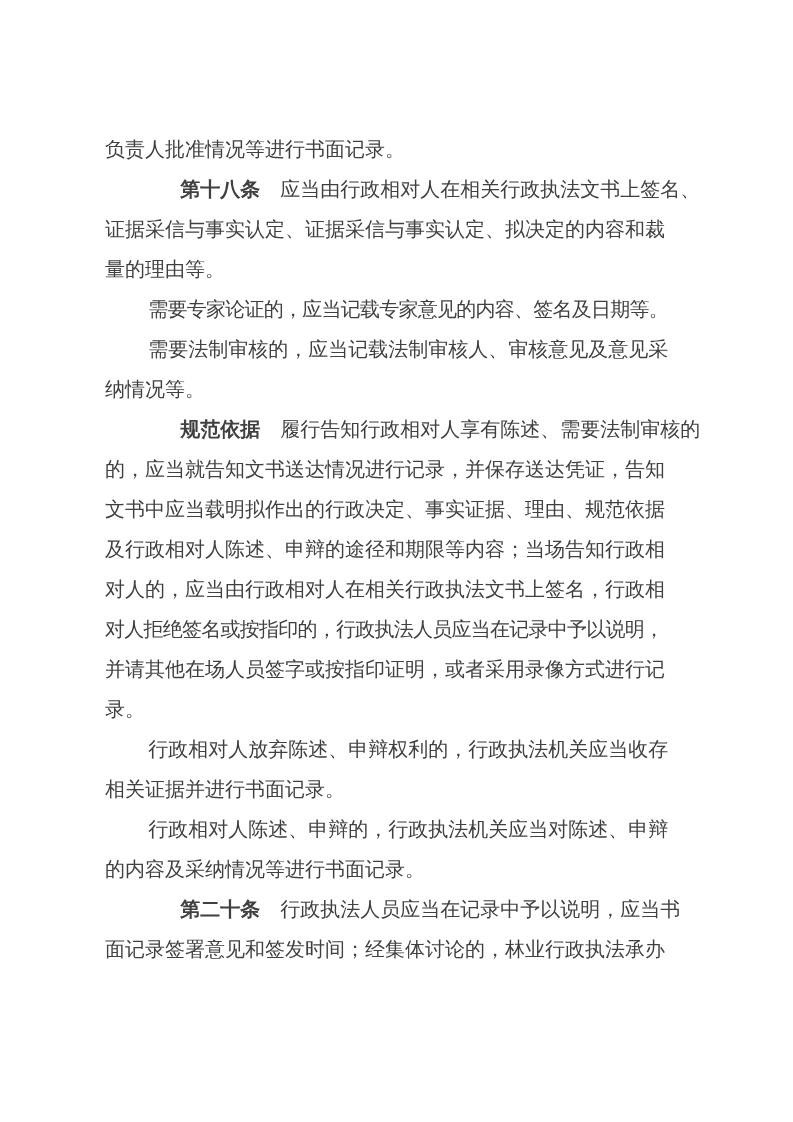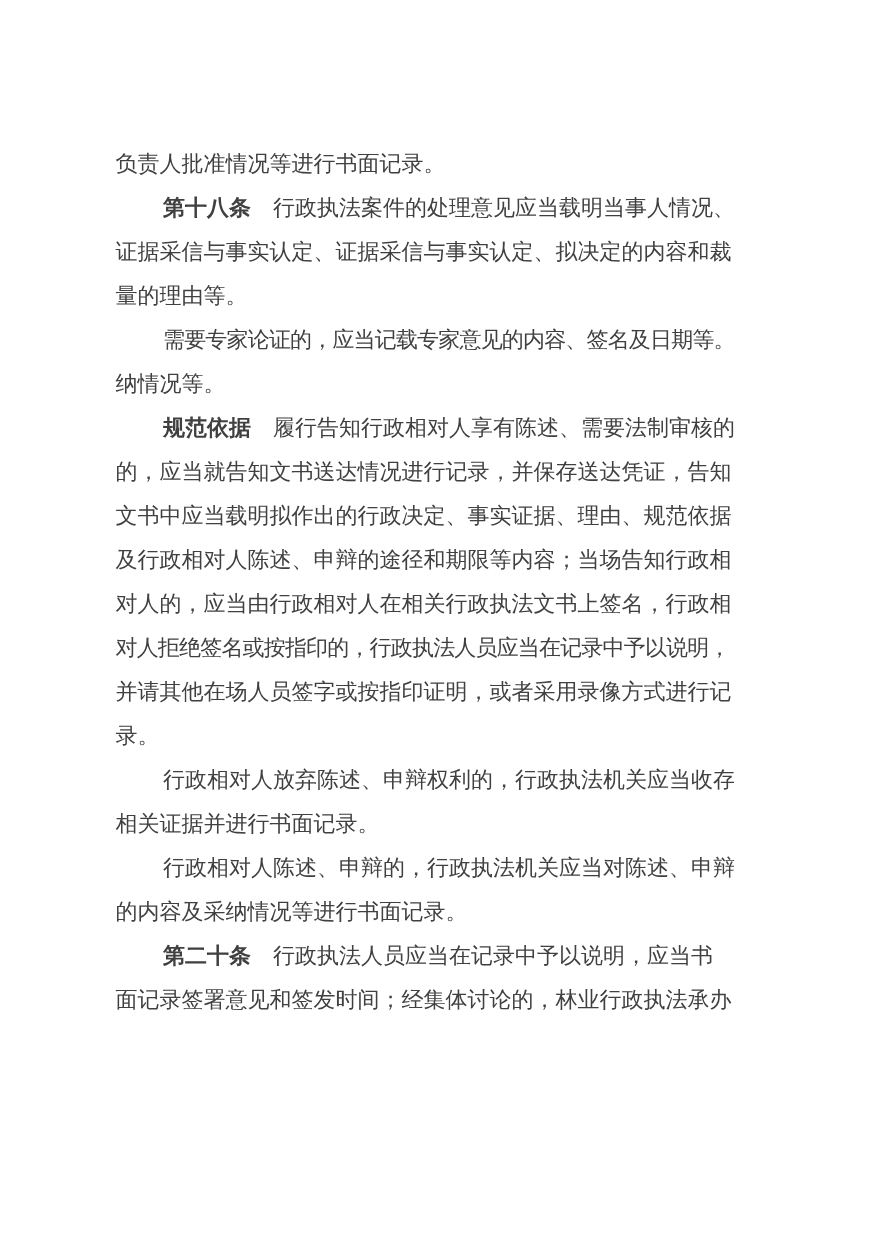--- a/index.html
+++ b/index.html
@@ -30,38 +30,40 @@
     letter-spacing: 0;
   }
   .line.first {
     text-indent: 43.2px;
   }
   .line.tight {
     letter-spacing: -0.75px;
   }
   .b {
     font-weight: 700;
+    margin-left: 32px;
   }
 </style>
 </head>
 <body>
 
 <div class="page">
   <div class="textblock">
 
     <div class="line"><span>负责人批准情况等进行书面记录。</span></div>
 
-    <div class="line first"><span class="b">第十八条</span><span>　行政执法案件的处理意见应当载明当事人情况、</span></div>
+    <div class="line first"><span class="b">第十八条</span><span>　应当由行政相对人在相关行政执法文书上签名、</span></div>
 
     <div class="line"><span>证据采信与事实认定、证据采信与事实认定、拟决定的内容和裁</span></div>
 
     <div class="line"><span>量的理由等。</span></div>
 
     <div class="line first tight"><span>需要专家论证的，应当记载专家意见的内容、签名及日期等。</span></div>
 
+    <div class="line first"><span>需要法制审核的，应当记载法制审核人、审核意见及意见采</span></div>
 
     <div class="line"><span>纳情况等。</span></div>
 
     <div class="line first"><span class="b">规范依据</span><span>　履行告知行政相对人享有陈述、需要法制审核的</span></div>
 
     <div class="line"><span>的，应当就告知文书送达情况进行记录，并保存送达凭证，告知</span></div>
 
     <div class="line"><span>文书中应当载明拟作出的行政决定、事实证据、理由、规范依据</span></div>
 
     <div class="line"><span>及行政相对人陈述、申辩的途径和期限等内容；当场告知行政相</span></div>

